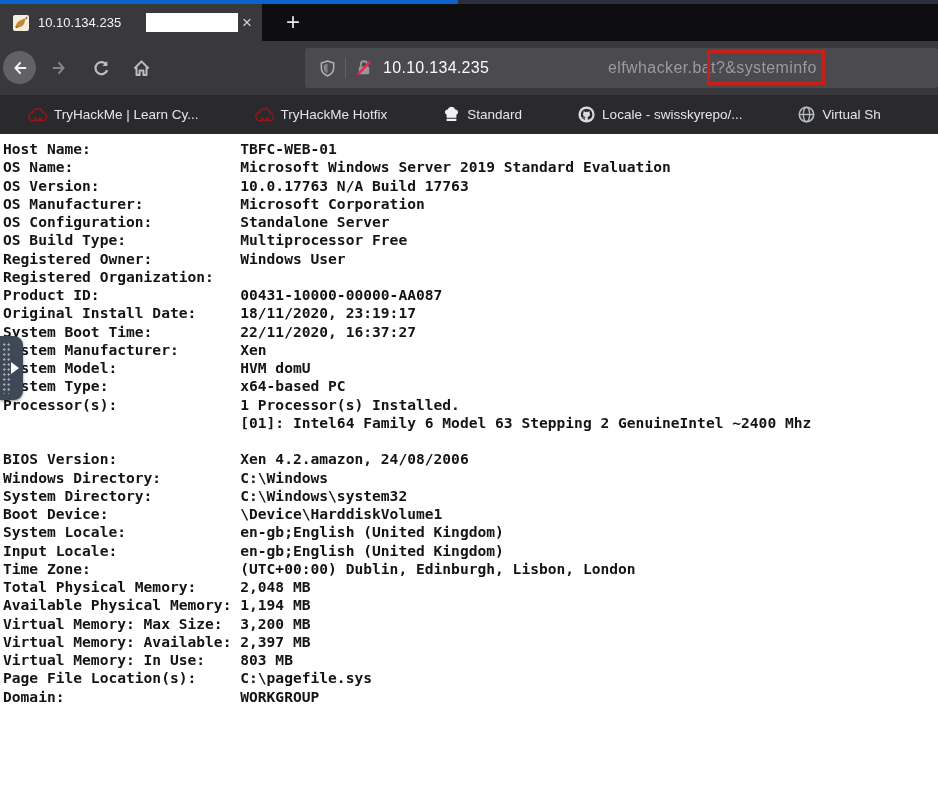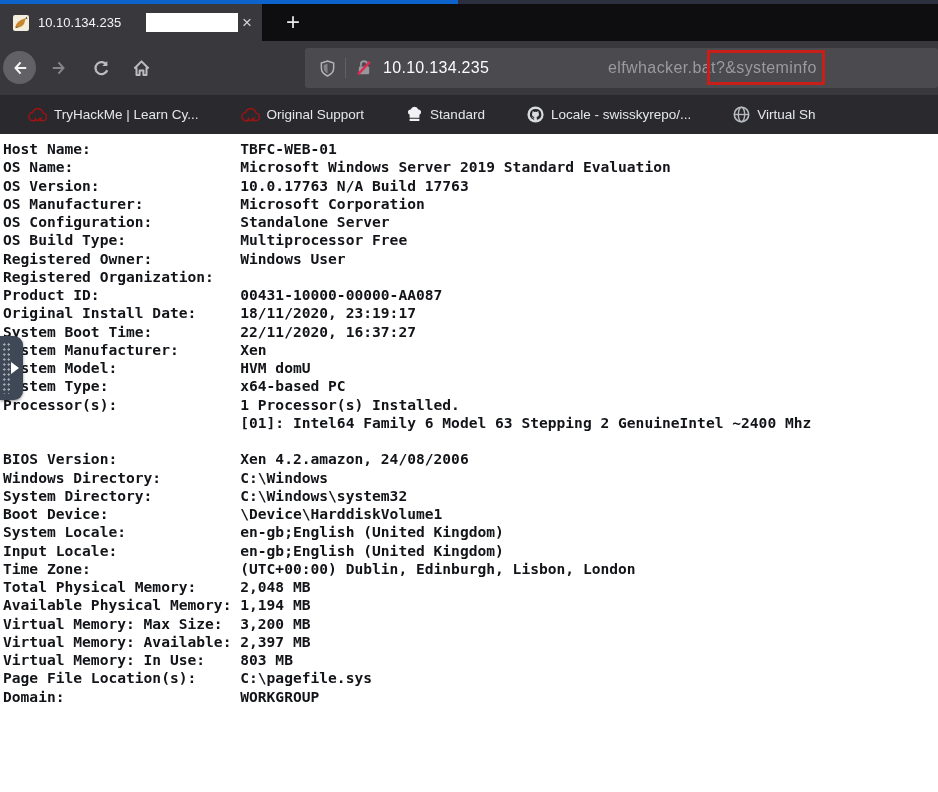--- a/index.html
+++ b/index.html
@@ -57,21 +57,21 @@
   }
   .url-highlight { position:relative; }
   .annotation-box {
     position:absolute; left:-4px; right:-8px; top:-9px; bottom:-8px;
     border:3px solid #c91f1b;
   }
 
   
   .bookmarksbar {
     position:absolute; top:95px; left:0; right:0; height:39px; background:#2a2a2e;
-    display:flex; align-items:center; padding-left:28px; gap:42px; overflow:hidden;
+    display:flex; align-items:center; padding-left:28px; gap:56px; overflow:hidden;
   }
   .bm { display:flex; align-items:center; gap:7px; font-size:13.5px; color:#e4e6eb; white-space:nowrap; flex:0 0 auto; }
   .bm svg { flex:0 0 auto; }
 
   
   .content { position:absolute; top:134px; left:0; right:0; bottom:0; background:#ffffff; overflow:hidden; }
   .content pre {
     margin:0; padding:6px 0 0 3px;
     font-family:"DejaVu Sans Mono","Liberation Mono",monospace;
     font-size:14.6px; line-height:18.25px; font-weight:bold; color:#121418;
@@ -169,21 +169,21 @@
     <div class="bm">
       <svg width="19" height="14" viewBox="0 0 20 14">
         <path d="M5.5 13 a4.3 4.3 0 0 1-.6-8.6 A5.6 5.6 0 0 1 15.8 5 a3.9 3.9 0 0 1-.4 7.9 l-2.2.1 .8-2.6 -2 .5 -1.1 2.1 -2.3-.4 -.8-2 -1 2.4 z" fill="none" stroke="#9e1313" stroke-width="1.5"></path>
       </svg>
       <span>TryHackMe | Learn Cy...</span>
     </div>
     <div class="bm">
       <svg width="19" height="14" viewBox="0 0 20 14">
         <path d="M5.5 13 a4.3 4.3 0 0 1-.6-8.6 A5.6 5.6 0 0 1 15.8 5 a3.9 3.9 0 0 1-.4 7.9 l-2.2.1 .8-2.6 -2 .5 -1.1 2.1 -2.3-.4 -.8-2 -1 2.4 z" fill="none" stroke="#9e1313" stroke-width="1.5"></path>
       </svg>
-      <span>Original Support</span>
+      <span>TryHackMe Hotfix</span>
     </div>
     <div class="bm">
       <svg width="17" height="17" viewBox="0 0 16 16">
         <path d="M3.4 8.2 A2.6 2.6 0 0 1 4.4 3.2 A3.8 3.8 0 0 1 11.6 3.2 A2.6 2.6 0 0 1 12.6 8.2 V11 H3.4 Z" fill="#f2f2f4"></path>
         <rect x="3.4" y="12" width="9.2" height="2.2" rx=".6" fill="#f2f2f4"></rect>
       </svg>
       <span>Standard</span>
     </div>
     <div class="bm">
       <svg width="17" height="17" viewBox="0 0 16 16">

